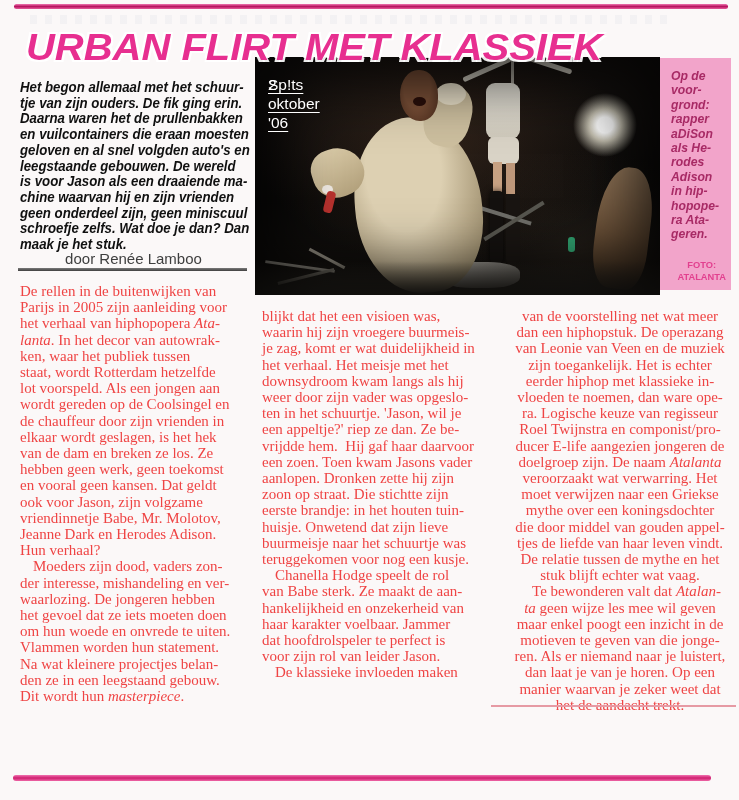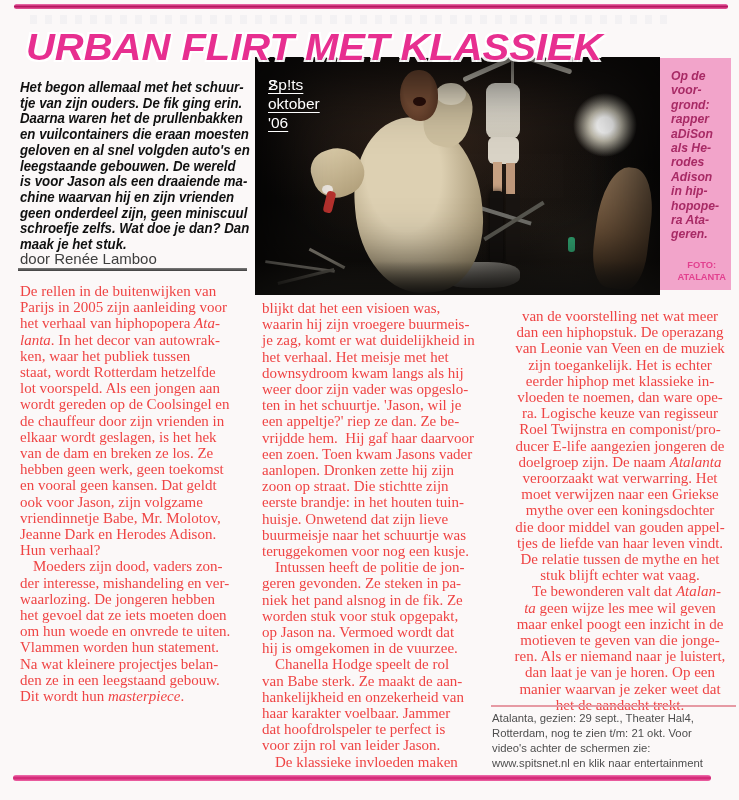--- a/index.html
+++ b/index.html
@@ -21,30 +21,30 @@
   .headline{position:absolute;left:26px;top:27px;z-index:5;margin:0;
      font-size:37px;font-weight:bold;font-style:italic;letter-spacing:0px;color:#e72f90;
      transform:scaleX(1.08);transform-origin:left top;white-space:nowrap;
      text-shadow:2px 2px 0 rgba(255,255,255,.92),-2px -2px 0 rgba(255,255,255,.92),
                  2px -2px 0 rgba(255,255,255,.92),-2px 2px 0 rgba(255,255,255,.92);}
 
   
   .intro{position:absolute;left:20px;top:80px;width:262px;margin:0;
      font-weight:bold;font-style:italic;font-size:14.4px;line-height:15.7px;color:#101010;
      white-space:pre;transform:scaleX(.92);transform-origin:left top;}
-  .byline{position:absolute;left:20px;top:250px;width:227px;text-align:left;
+  .byline{position:absolute;left:20px;top:250px;width:227px;text-align:center;
      font-size:15px;color:#3e3e3e;}
 
   
   .col{position:absolute;font-family:"Liberation Serif",serif;font-size:15px;line-height:16.2px;
        color:#ef4444;}
   .col p{margin:0;white-space:pre;}
   .col p.indent{text-indent:13px;}
   #col1{left:20px;top:283px;width:235px;}
-  #col2{left:262px;top:300px;width:232px;}
+  #col2{left:262px;top:308px;width:232px;}
   #col3{left:502px;top:308px;width:236px;text-align:center;}
 
   
   .footer{position:absolute;left:492px;top:711px;width:246px;font-size:11.3px;line-height:14.9px;
           color:#4e4e4e;white-space:pre;}
 
   
   .photo{position:absolute;left:255px;top:57px;width:405px;height:238px;background:#0d0b0a;
          overflow:hidden;z-index:1;}
   .photo *{position:absolute;}
@@ -214,26 +214,20 @@
 ten in het schuurtje. 'Jason, wil je
 een appeltje?' riep ze dan. Ze be-
 vrijdde hem.  Hij gaf haar daarvoor
 een zoen. Toen kwam Jasons vader
 aanlopen. Dronken zette hij zijn
 zoon op straat. Die stichtte zijn
 eerste brandje: in het houten tuin-
 huisje. Onwetend dat zijn lieve
 buurmeisje naar het schuurtje was
 teruggekomen voor nog een kusje.</p>
-    <p class="indent">Intussen heeft de politie de jon-
-geren gevonden. Ze steken in pa-
-niek het pand alsnog in de fik. Ze
-worden stuk voor stuk opgepakt,
-op Jason na. Vermoed wordt dat
-hij is omgekomen in de vuurzee.</p>
     <p class="indent">Chanella Hodge speelt de rol
 van Babe sterk. Ze maakt de aan-
 hankelijkheid en onzekerheid van
 haar karakter voelbaar. Jammer
 dat hoofdrolspeler te perfect is
 voor zijn rol van leider Jason.</p>
     <p class="indent">De klassieke invloeden maken</p>
   </div>
   <div class="col" id="col3">
     <p>van de voorstelling net wat meer
@@ -257,19 +251,15 @@
 <em>ta</em> geen wijze les mee wil geven
 maar enkel poogt een inzicht in de
 motieven te geven van die jonge-
 ren. Als er niemand naar je luistert,
 dan laat je van je horen. Op een
 manier waarvan je zeker weet dat
 het de aandacht trekt.</p>
   </div>
 
   <div class="rule-footer"></div>
-  <div class="footer">Atalanta, gezien: 29 sept., Theater Hal4,
-Rotterdam, nog te zien t/m: 21 okt. Voor
-video's achter de schermen zie:
-www.spitsnet.nl en klik naar entertainment</div>
 
   <div class="rule-bottom"></div>
 </div>
 
 </body></html>

